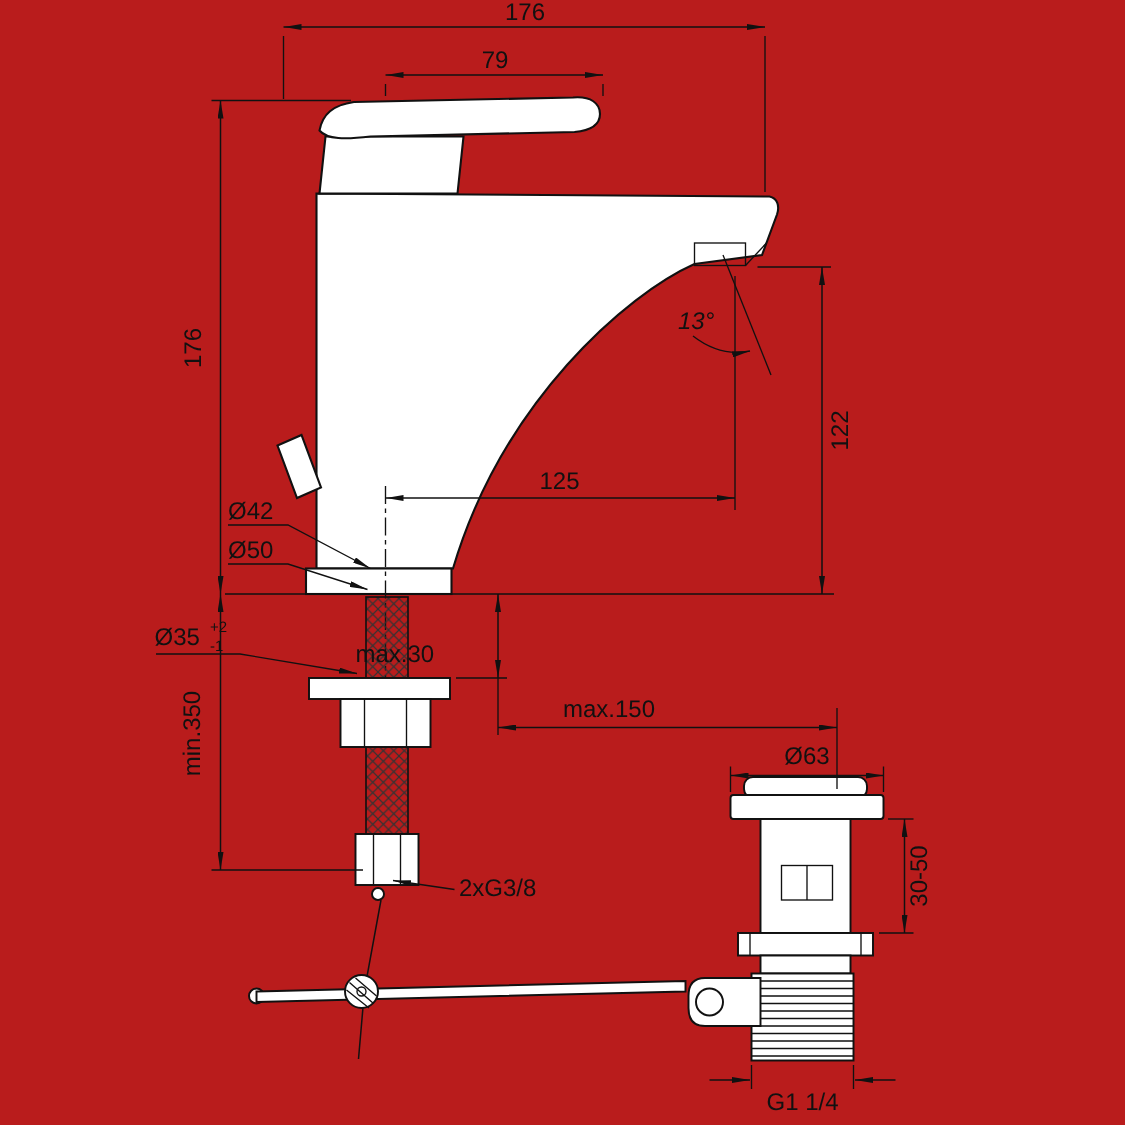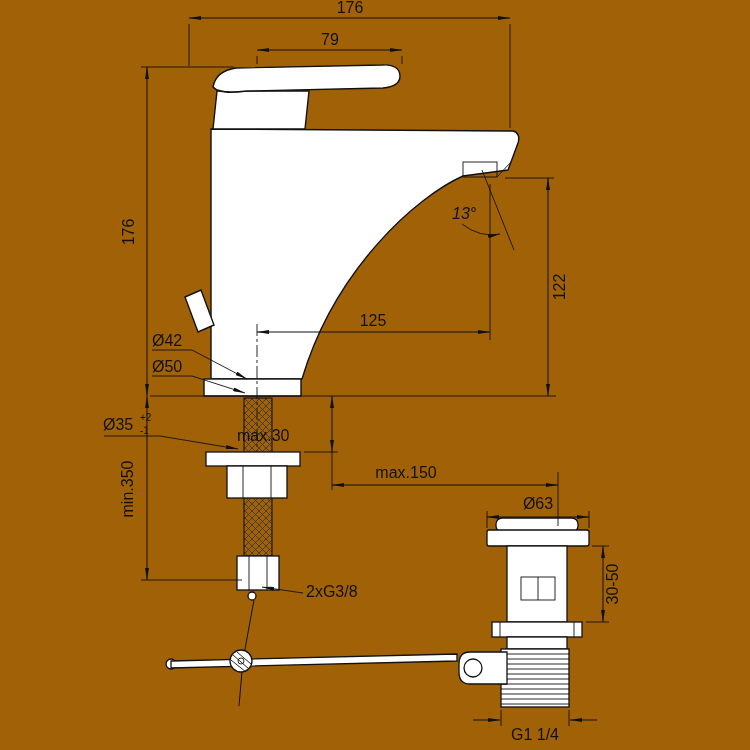--- a/index.html
+++ b/index.html
@@ -1,16 +1,16 @@
 <!DOCTYPE html>
 <html><head>
 <meta charset="utf-8">
 <style>
   html,body{margin:0;padding:0;background:#ffffff;}
-  .page{width:750px;height:750px;position:relative;background:#a16207;overflow:hidden;}
+  .page{width:750px;height:750px;position:relative;background:#b91c1c;overflow:hidden;}
   svg{display:block;}
   text{font-family:"Liberation Sans","DejaVu Sans",sans-serif;fill:#111;}
   .dim{font-size:16px;}
   .dim-small{font-size:10px;}
   .ital{font-style:italic;}
   .ln{stroke:#111;stroke-width:1;fill:none;}
   .thin{stroke:#111;stroke-width:0.9;fill:none;}
   .body-ln{stroke:#111;stroke-width:1.4;fill:#fff;}
   .whitefill{fill:#fff;stroke:#111;stroke-width:1.3;}
 </style>

